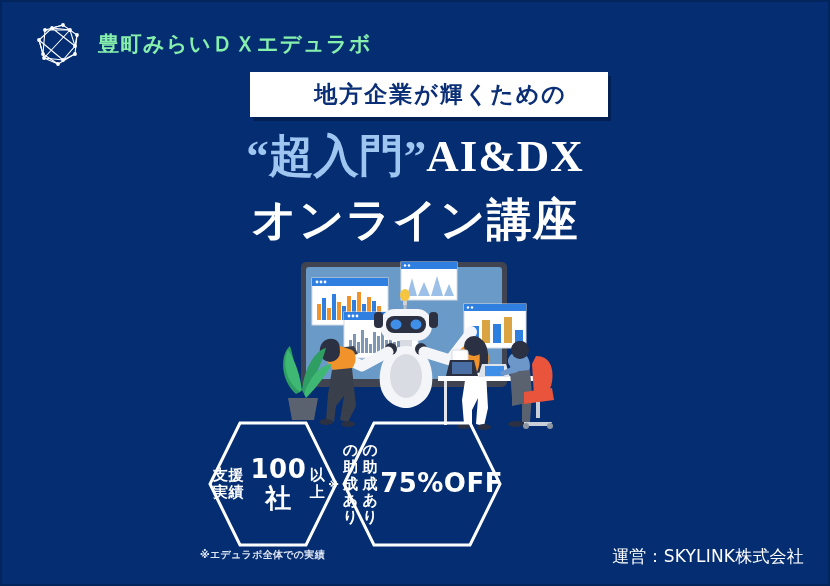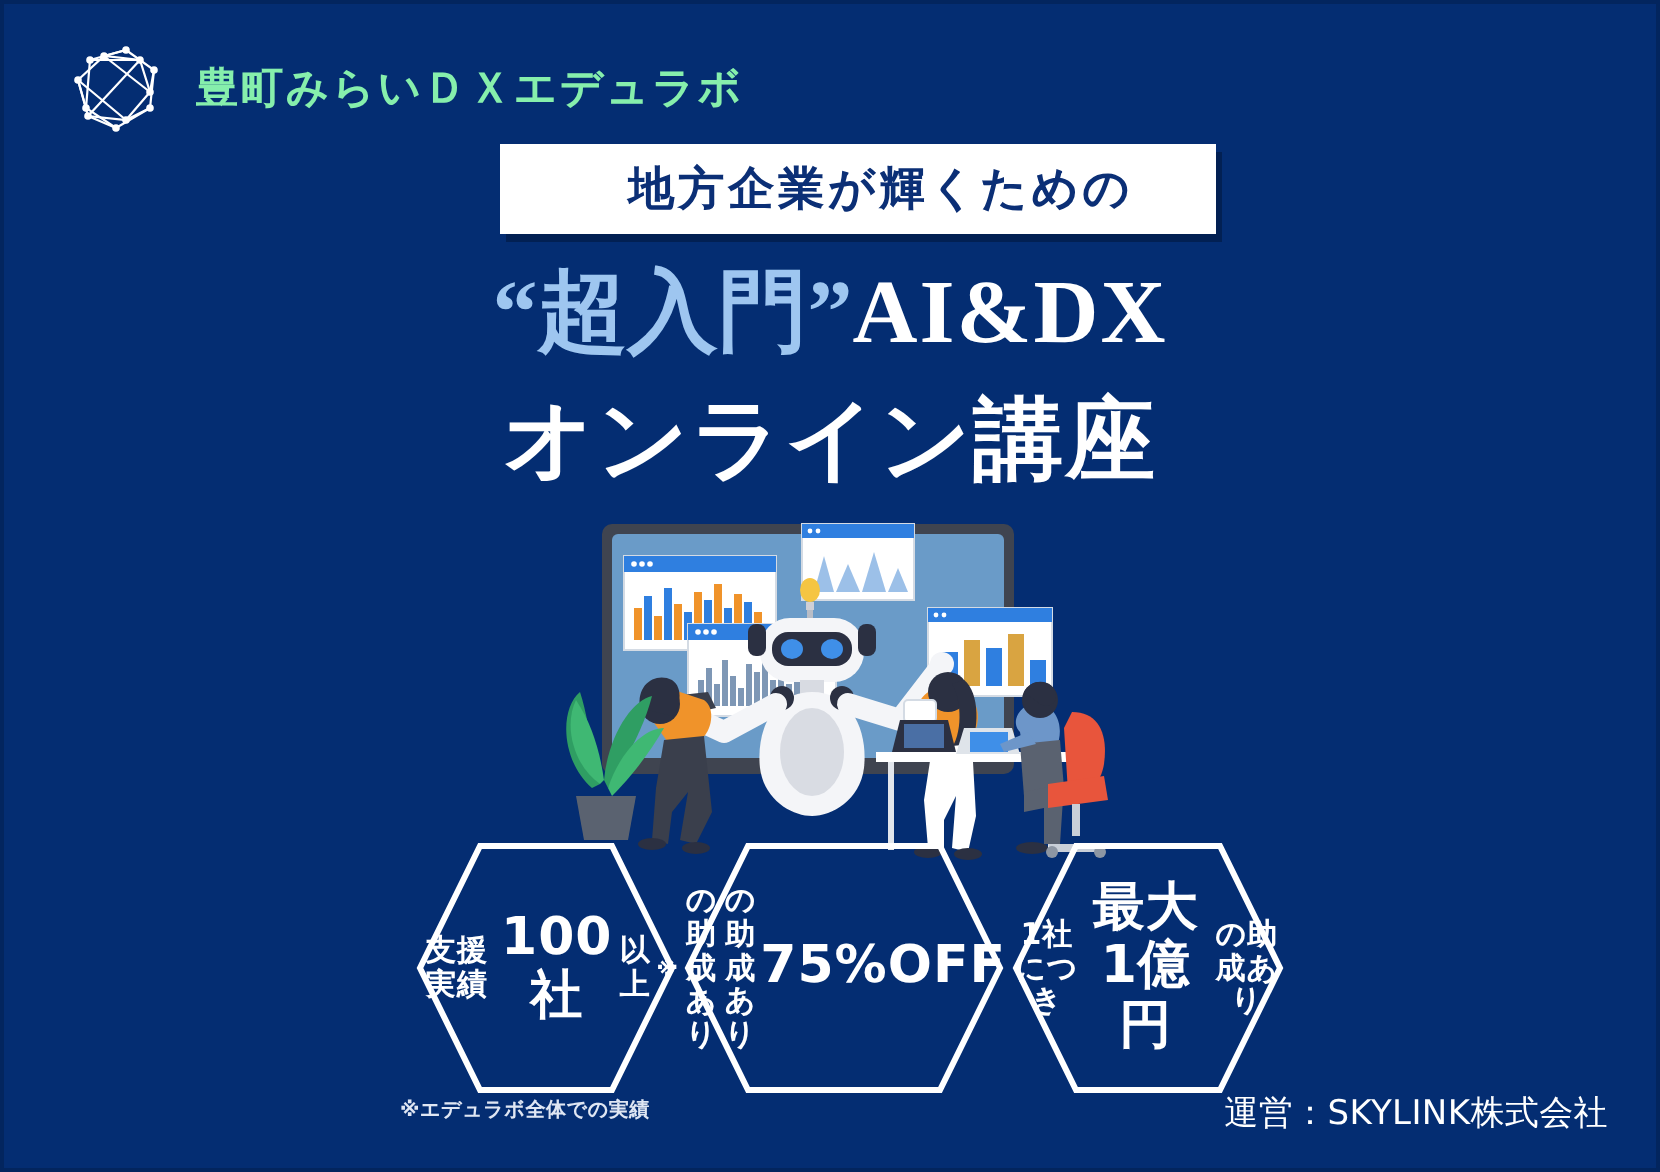--- a/index.html
+++ b/index.html
@@ -355,28 +355,18 @@
       <svg viewBox="0 0 162 128" preserveAspectRatio="none" aria-hidden="true">
         <polygon points="33,3 129,3 159,64 129,125 33,125 3,64" fill="none" stroke="#ffffff" stroke-width="3"></polygon>
       </svg>
       <div class="hex-txt">
         <div class="hx-sm">の助成あり</div>
         <div class="hx-sm">の助成あり</div>
         <div class="hx-lg">75%OFF</div>
       </div>
     </div>
 
-    <div class="hex">
-      <svg viewBox="0 0 138 128" preserveAspectRatio="none" aria-hidden="true">
-        <polygon points="33,3 105,3 135,64 105,125 33,125 3,64" fill="none" stroke="#ffffff" stroke-width="3"></polygon>
-      </svg>
-      <div class="hex-txt">
-        <div class="hx-sm">1社につき</div>
-        <div class="hx-lg">最大1億円</div>
-        <div class="hx-sm">の助成あり</div>
-      </div>
-    </div>
   </div>
 
   <div class="foot-note">※エデュラボ全体での実績</div>
   <div class="foot-org">運営：SKYLINK株式会社</div>
 
 </div>
 
 </body></html>

